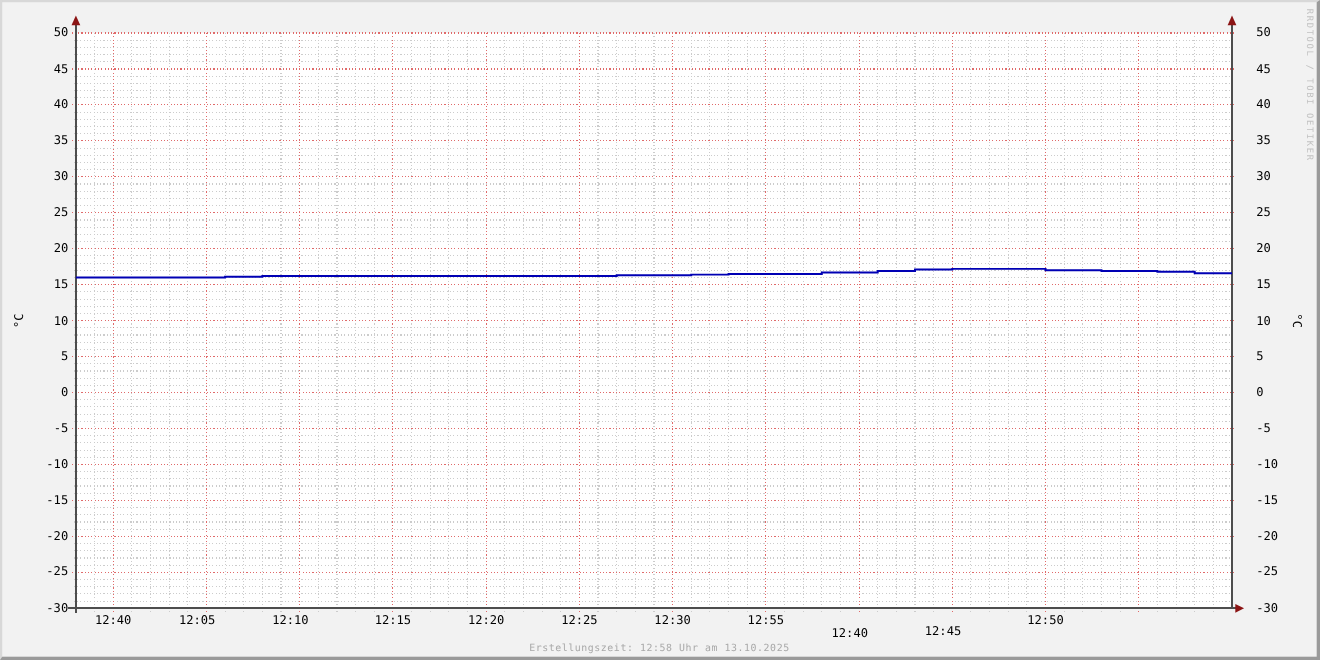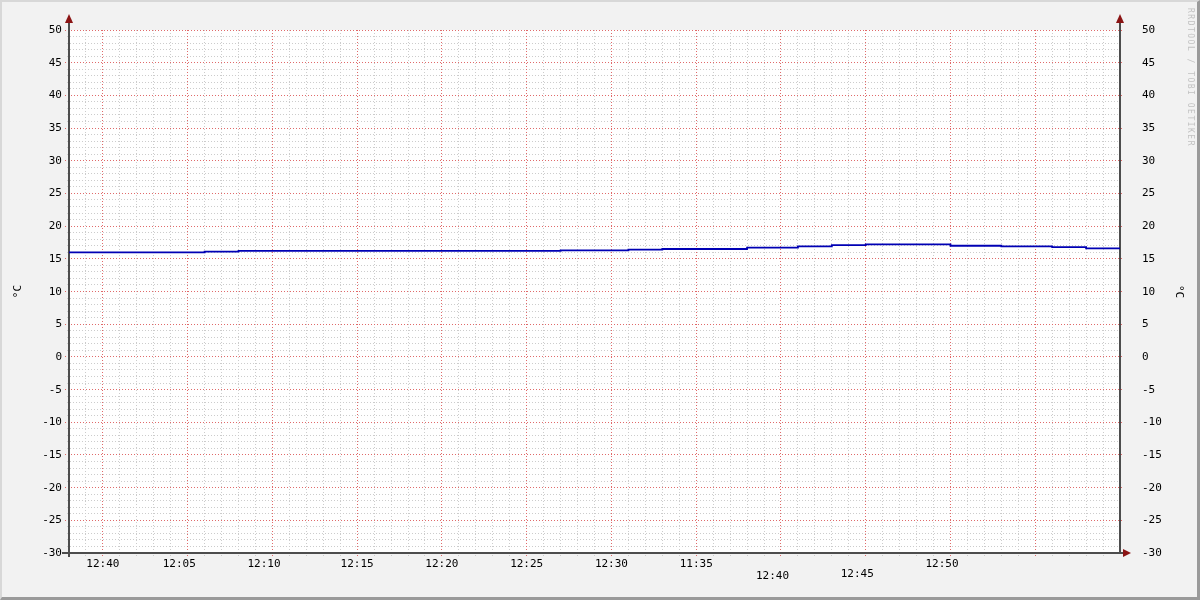--- a/index.html
+++ b/index.html
@@ -240,26 +240,27 @@
       <span class="lbl" style="left: 1140px; top: 511.312px; width: 38px; text-align: left;">-25</span>
       <span class="lbl" style="left: 22px; top: 544px; width: 38px; text-align: right;">-30</span>
       <span class="lbl" style="left: 1140px; top: 544px; width: 38px; text-align: left;">-30</span>
       <span class="lbl" style="left: 75.9032px; top: 555px; width: 50px; text-align: center;">12:40</span>
       <span class="lbl" style="left: 160.661px; top: 555px; width: 50px; ">12:05</span>
       <span class="lbl" style="left: 245.419px; top: 555px; width: 50px; text-align: left;">12:10</span>
       <span class="lbl" style="left: 330.177px; top: 555px; width: 50px; text-align: center;">12:15</span>
       <span class="lbl" style="left: 414.935px; top: 555px; width: 50px; text-align: center;">12:20</span>
       <span class="lbl" style="left: 499.694px; top: 555px; width: 50px; text-align: center;">12:25</span>
       <span class="lbl" style="left: 584.452px; top: 555px; width: 50px; text-align: center;">12:30</span>
-      <span class="lbl" style="left: 669.21px; top: 555px; width: 50px; text-align: center;">11:35</span>
+      <span class="lbl" style="left: 669.21px; top: 555px; width: 50px; text-align: center;">12:55</span>
       <span class="lbl" style="left: 753.968px; top: 567px; width: 50px; text-align: left;">12:40</span>
       <span class="lbl" style="left: 838.726px; top: 565px; width: 50px; ">12:45</span>
-      <span class="lbl" style="left: 923.484px; top: 555px; width: 50px; text-align: left;">12:50</span>
+      <span class="lbl" style="left: 923.484px; top: 555px; width: 50px; text-align: center;">12:50</span>
       <span class="lbl" style="left: 1008.24px; top: 555px; width: 50px; text-align: right; margin-top: 46px;">12:55</span>
     </div>
 
   <div class="ylab-left">°C</div>
   <div class="ylab-right">°C</div>
 
 
+  <div class="footer-note">Erstellungszeit: 12:58 Uhr am 13.10.2025</div>
 
   <div class="watermark">RRDTOOL / TOBI OETIKER</div>
 </div>
 
 </body></html>

